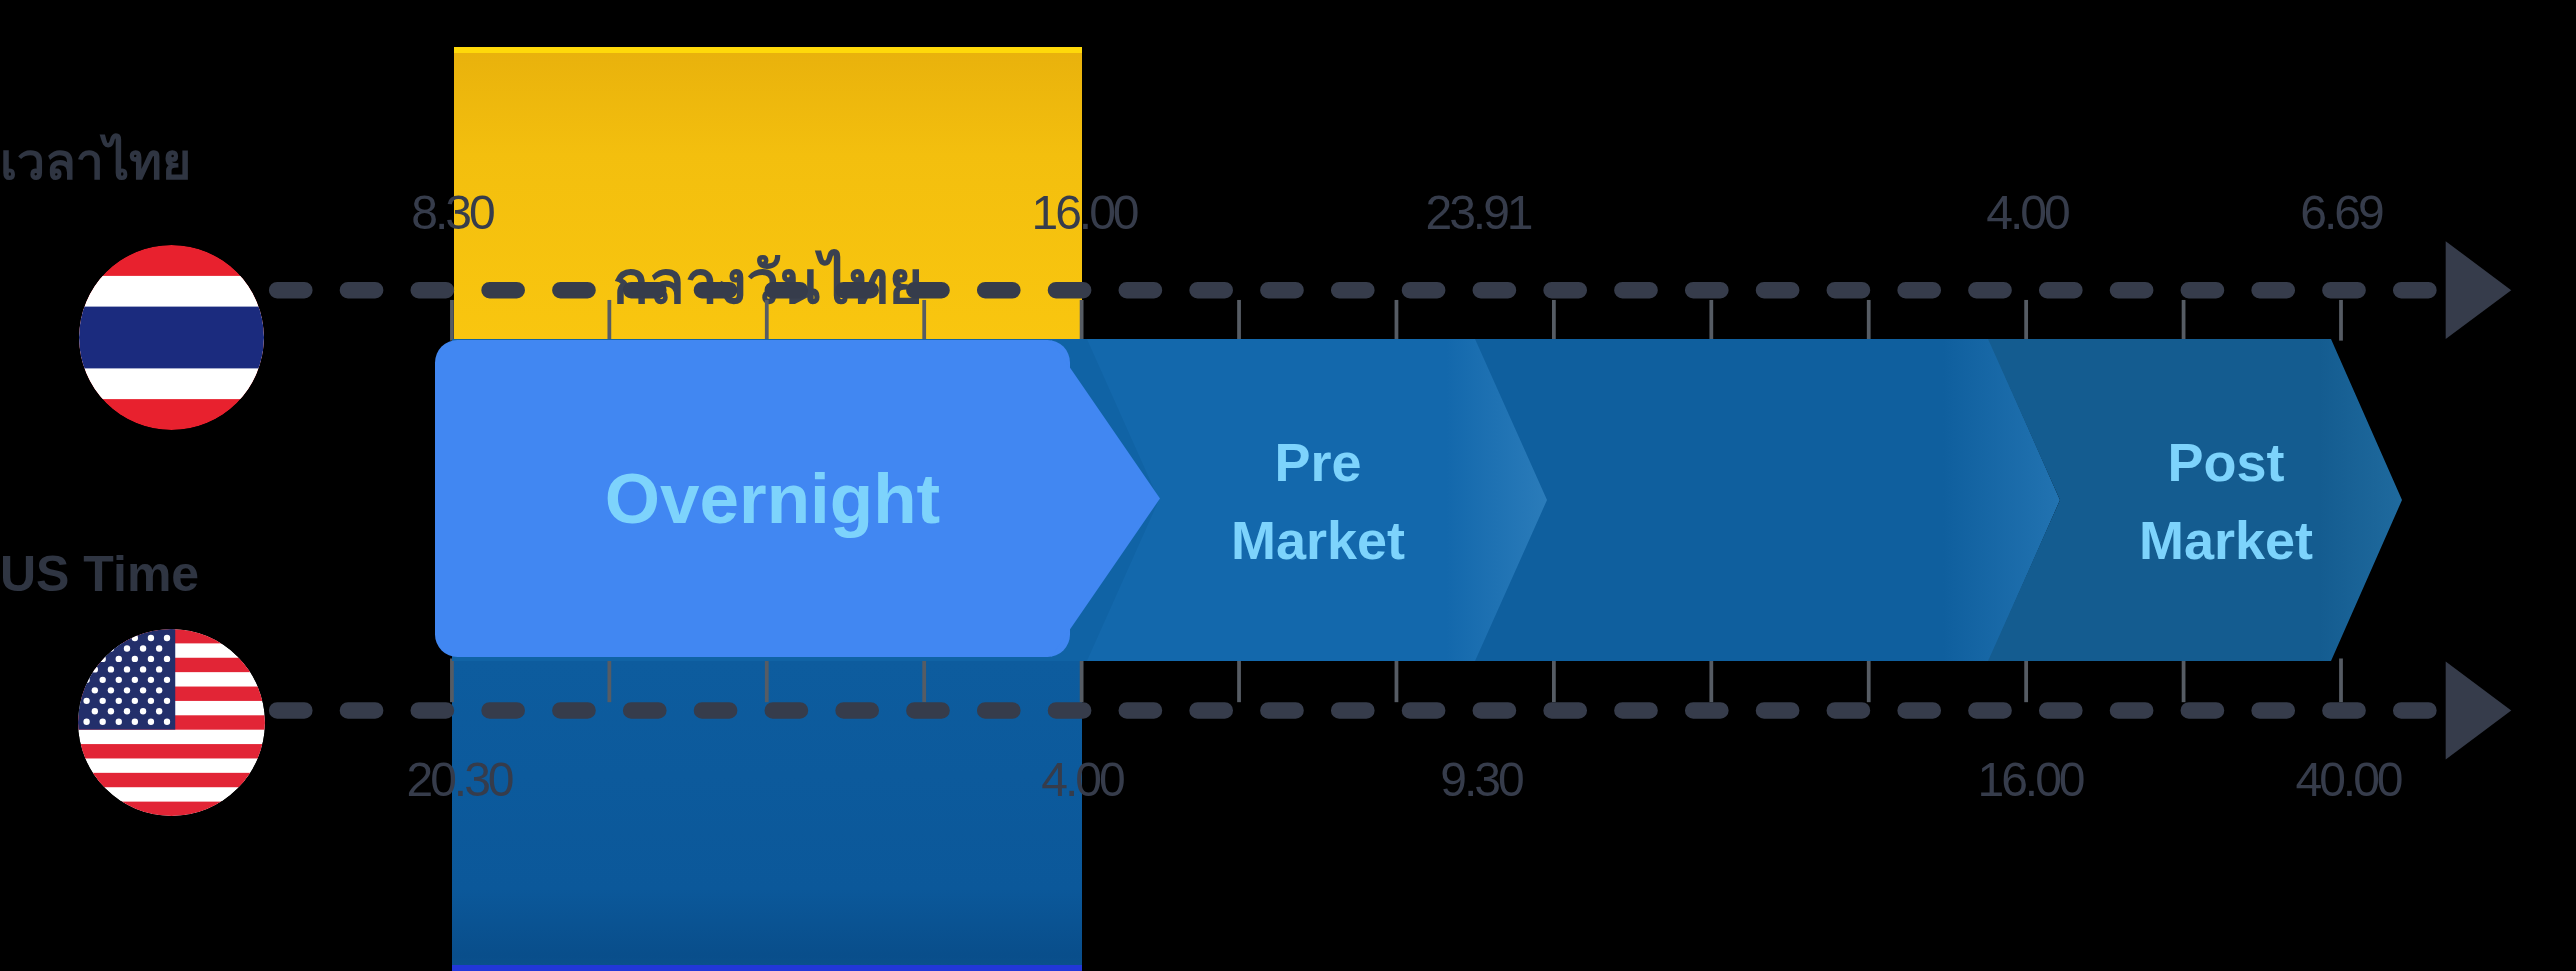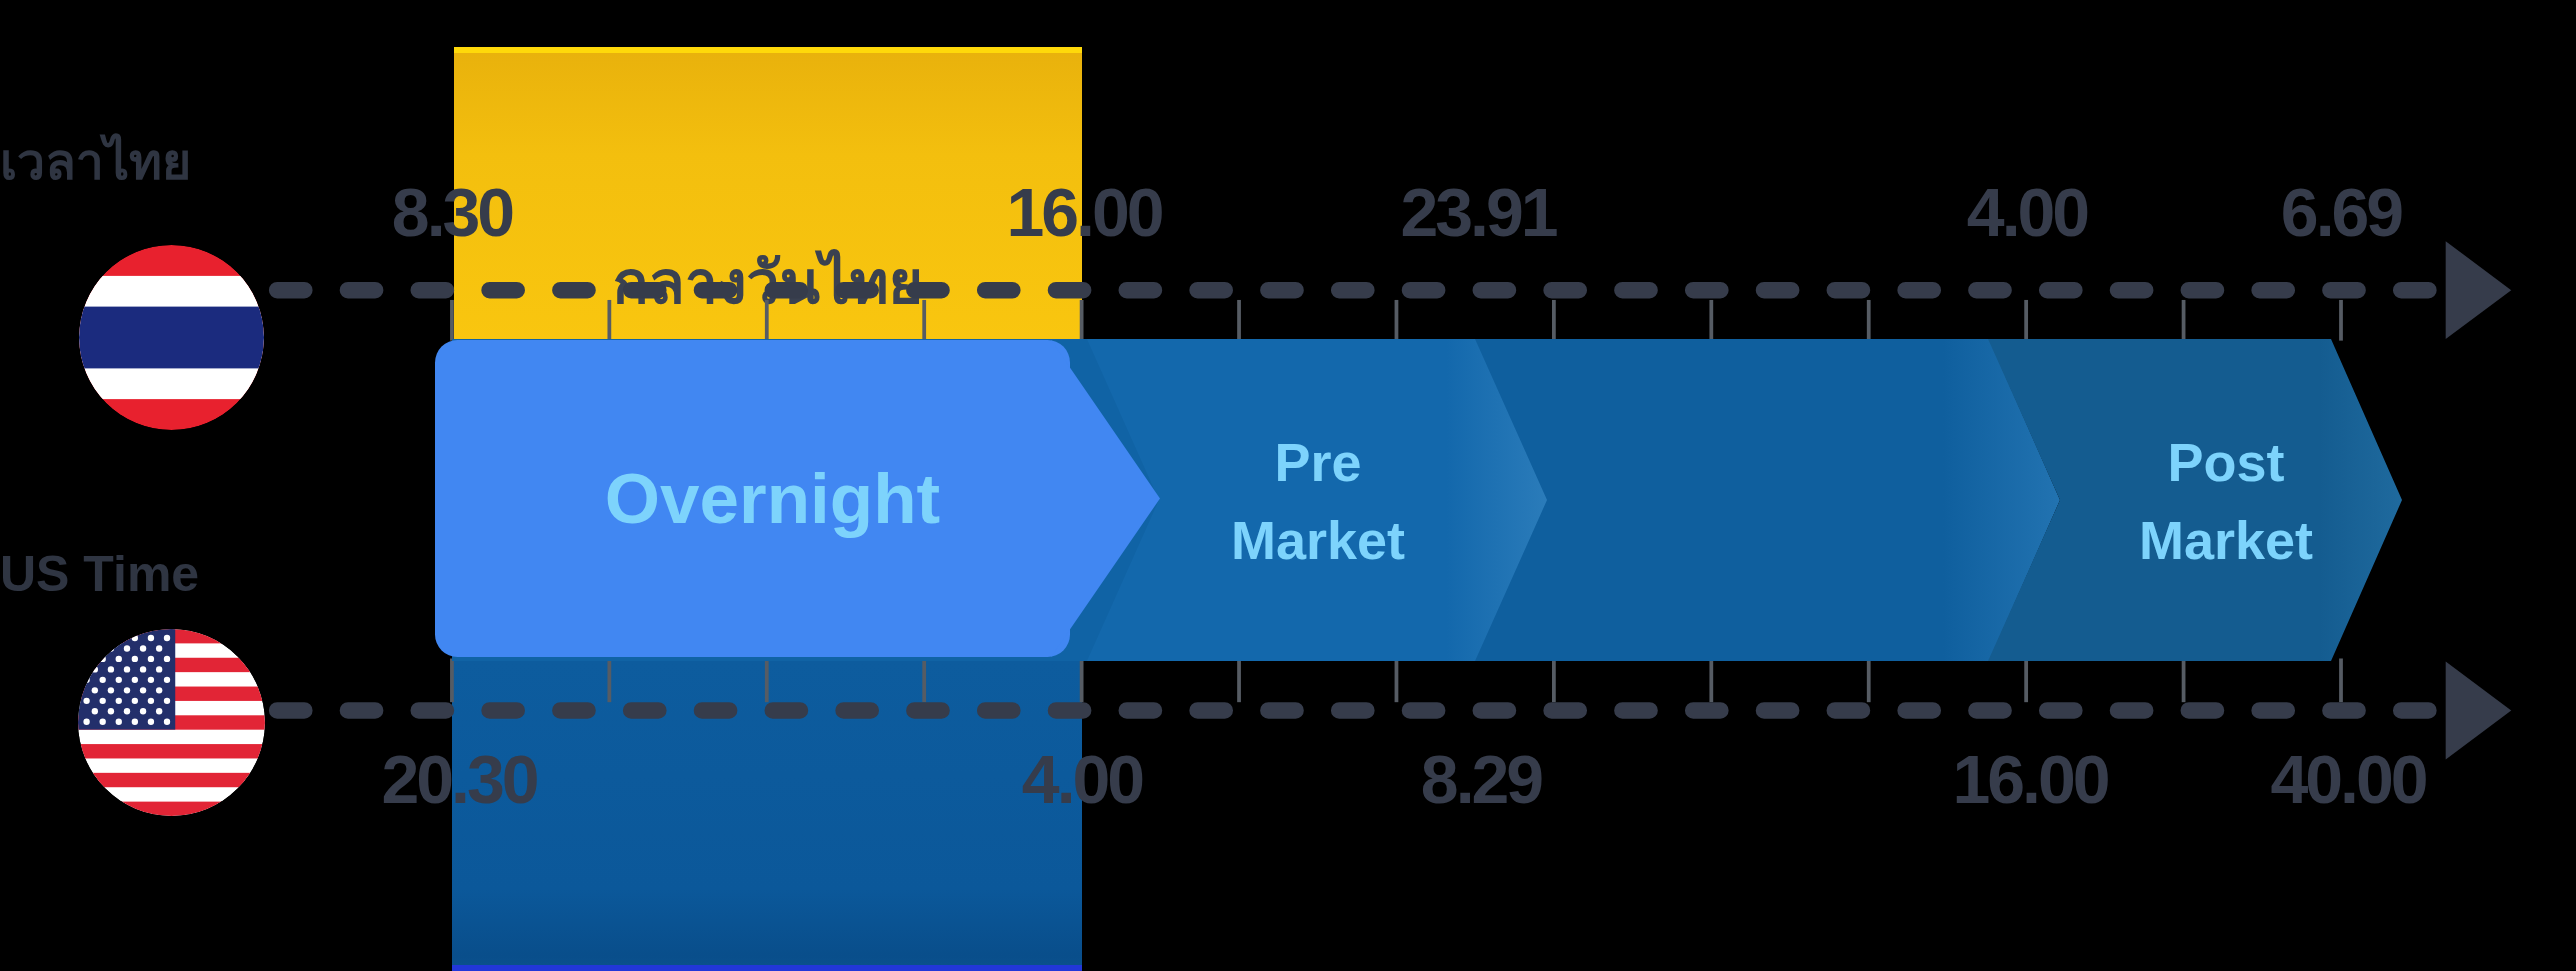--- a/index.html
+++ b/index.html
@@ -14,21 +14,21 @@
   .day-box-label{position:absolute;left:454px;top:235px;width:628px;text-align:center;
     font-size:59px;font-weight:bold;color:#3a4150;}
   .night-box{position:absolute;left:452px;top:661px;width:630px;height:304px;
     border-bottom:6px solid #2237d9;
     background:linear-gradient(180deg,#0d5c9e 0%,#0b589a 75%,#094e8b 97%,#0a508d 100%);}
 
   
   svg.axes{position:absolute;left:0;top:0;width:2576px;height:972px;}
 
   
-  .tlabel{position:absolute;width:316px;text-align:center;font-size:68px;font-weight:bold;
+  .tlabel{position:absolute;width:316px;text-align:center;font-size:48px;font-weight:normal;
     color:#363c4b;letter-spacing:-3px;line-height:75px;}
   .t-top{top:175px;}
   .t-bot{top:742px;}
 
   
   .seg{position:absolute;top:339px;height:322px;}
   .seg-backdrop{left:452px;width:719px;background:#1063a5;
     clip-path:polygon(0 0,644px 0,100% 50%,644px 100%,0 100%);}
   .seg-pre{left:1087px;width:461px;
     background:linear-gradient(90deg,#1368ac 0%,#1368ac 78%,#2b7cba 100%);
@@ -110,21 +110,21 @@
   </svg>
 
   <div class="tlabel t-top" style="left:294px">8.30</div>
   <div class="tlabel t-top" style="left:926px">16.00</div>
   <div class="tlabel t-top" style="left:1320px">23.91</div>
   <div class="tlabel t-top" style="left:1869px">4.00</div>
   <div class="tlabel t-top" style="left:2183px">6.69</div>
 
   <div class="tlabel t-bot" style="left:301px">20.30</div>
   <div class="tlabel t-bot" style="left:924px">4.00</div>
-  <div class="tlabel t-bot" style="left:1323px">8.29</div>
+  <div class="tlabel t-bot" style="left:1323px">9.30</div>
   <div class="tlabel t-bot" style="left:1872px">16.00</div>
   <div class="tlabel t-bot" style="left:2190px">40.00</div>
 
   <div class="seg seg-backdrop"></div>
   <div class="seg seg-pre"></div>
   <div class="seg seg-regular"></div>
   <div class="seg seg-post"></div>
 
   <div class="overnight-body"></div>
   <div class="overnight-tip"></div>

